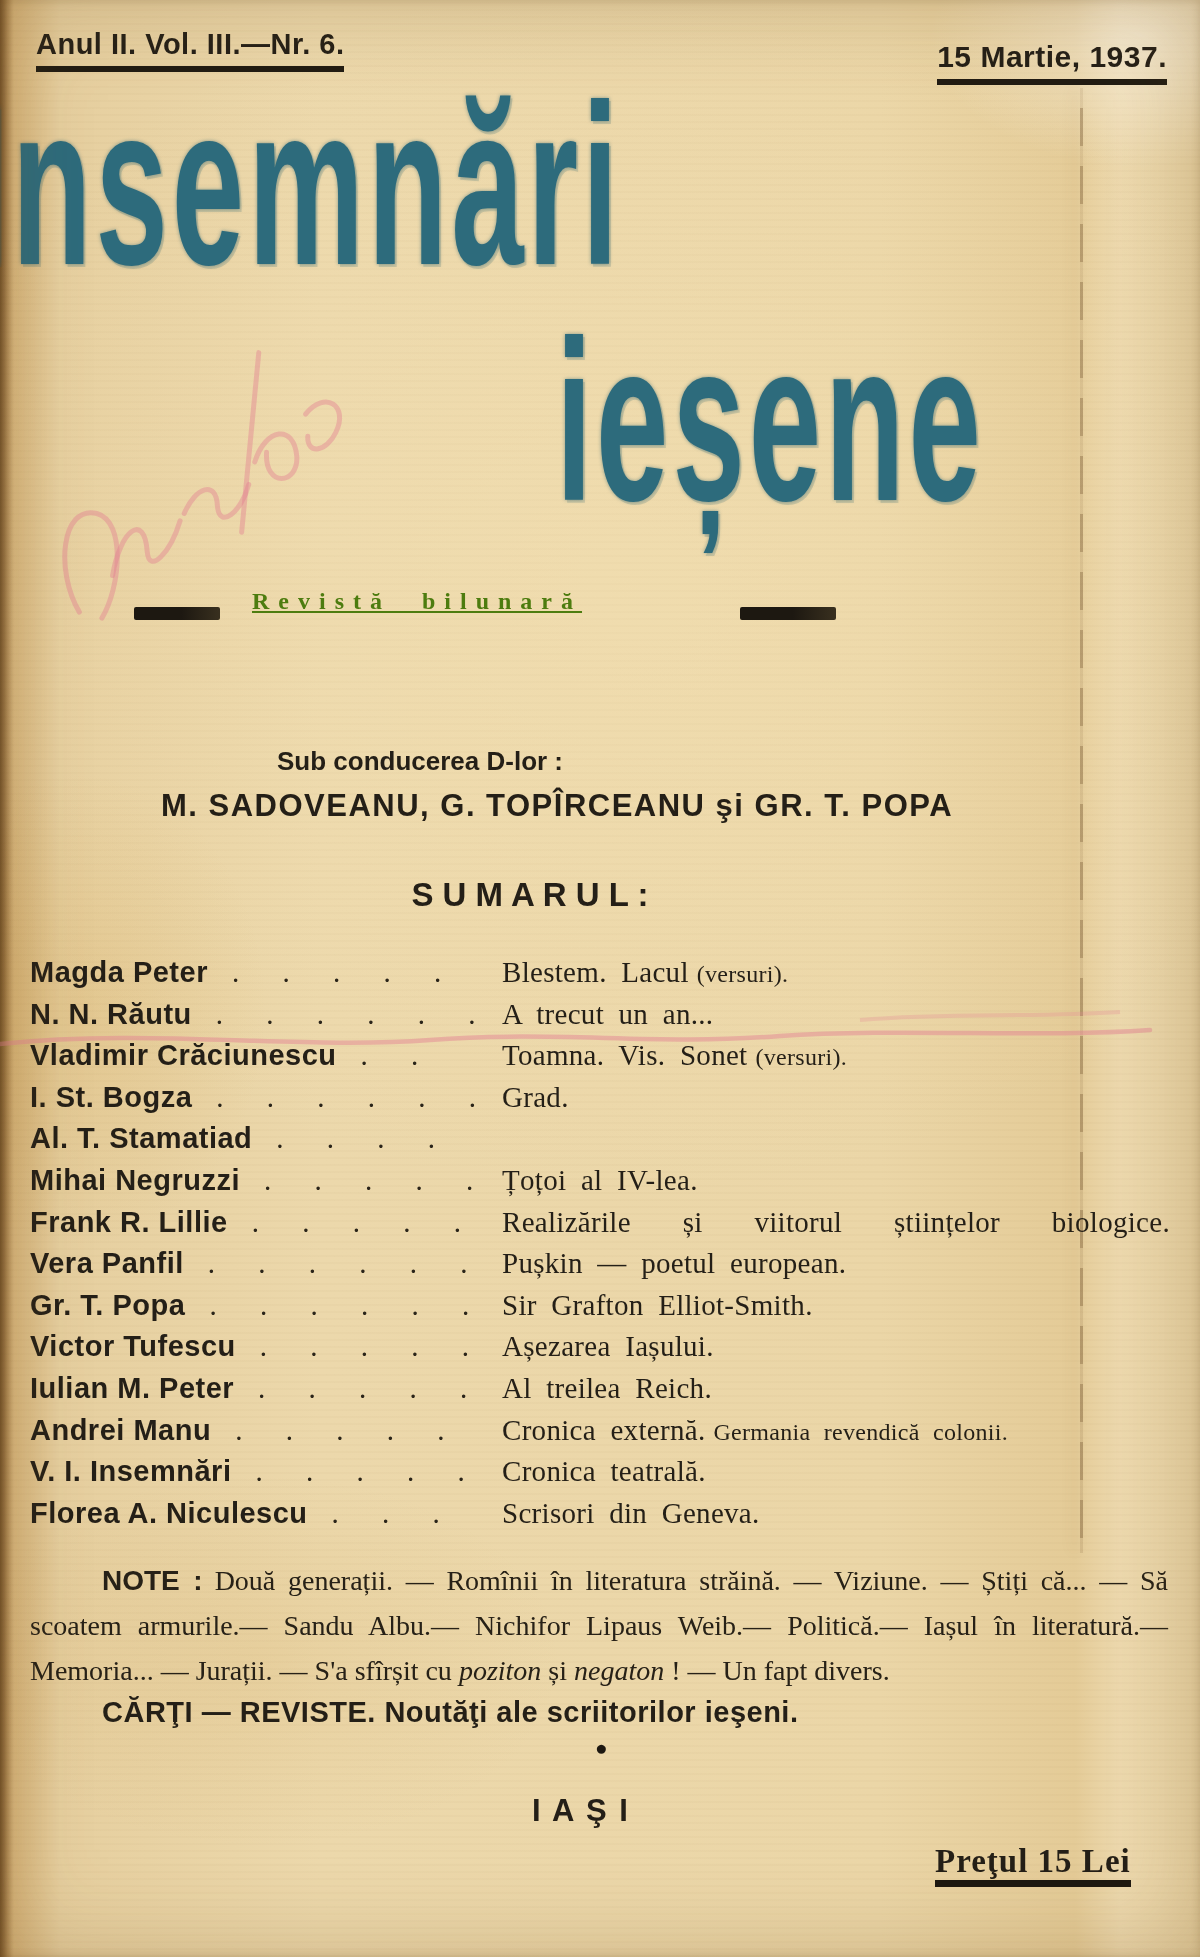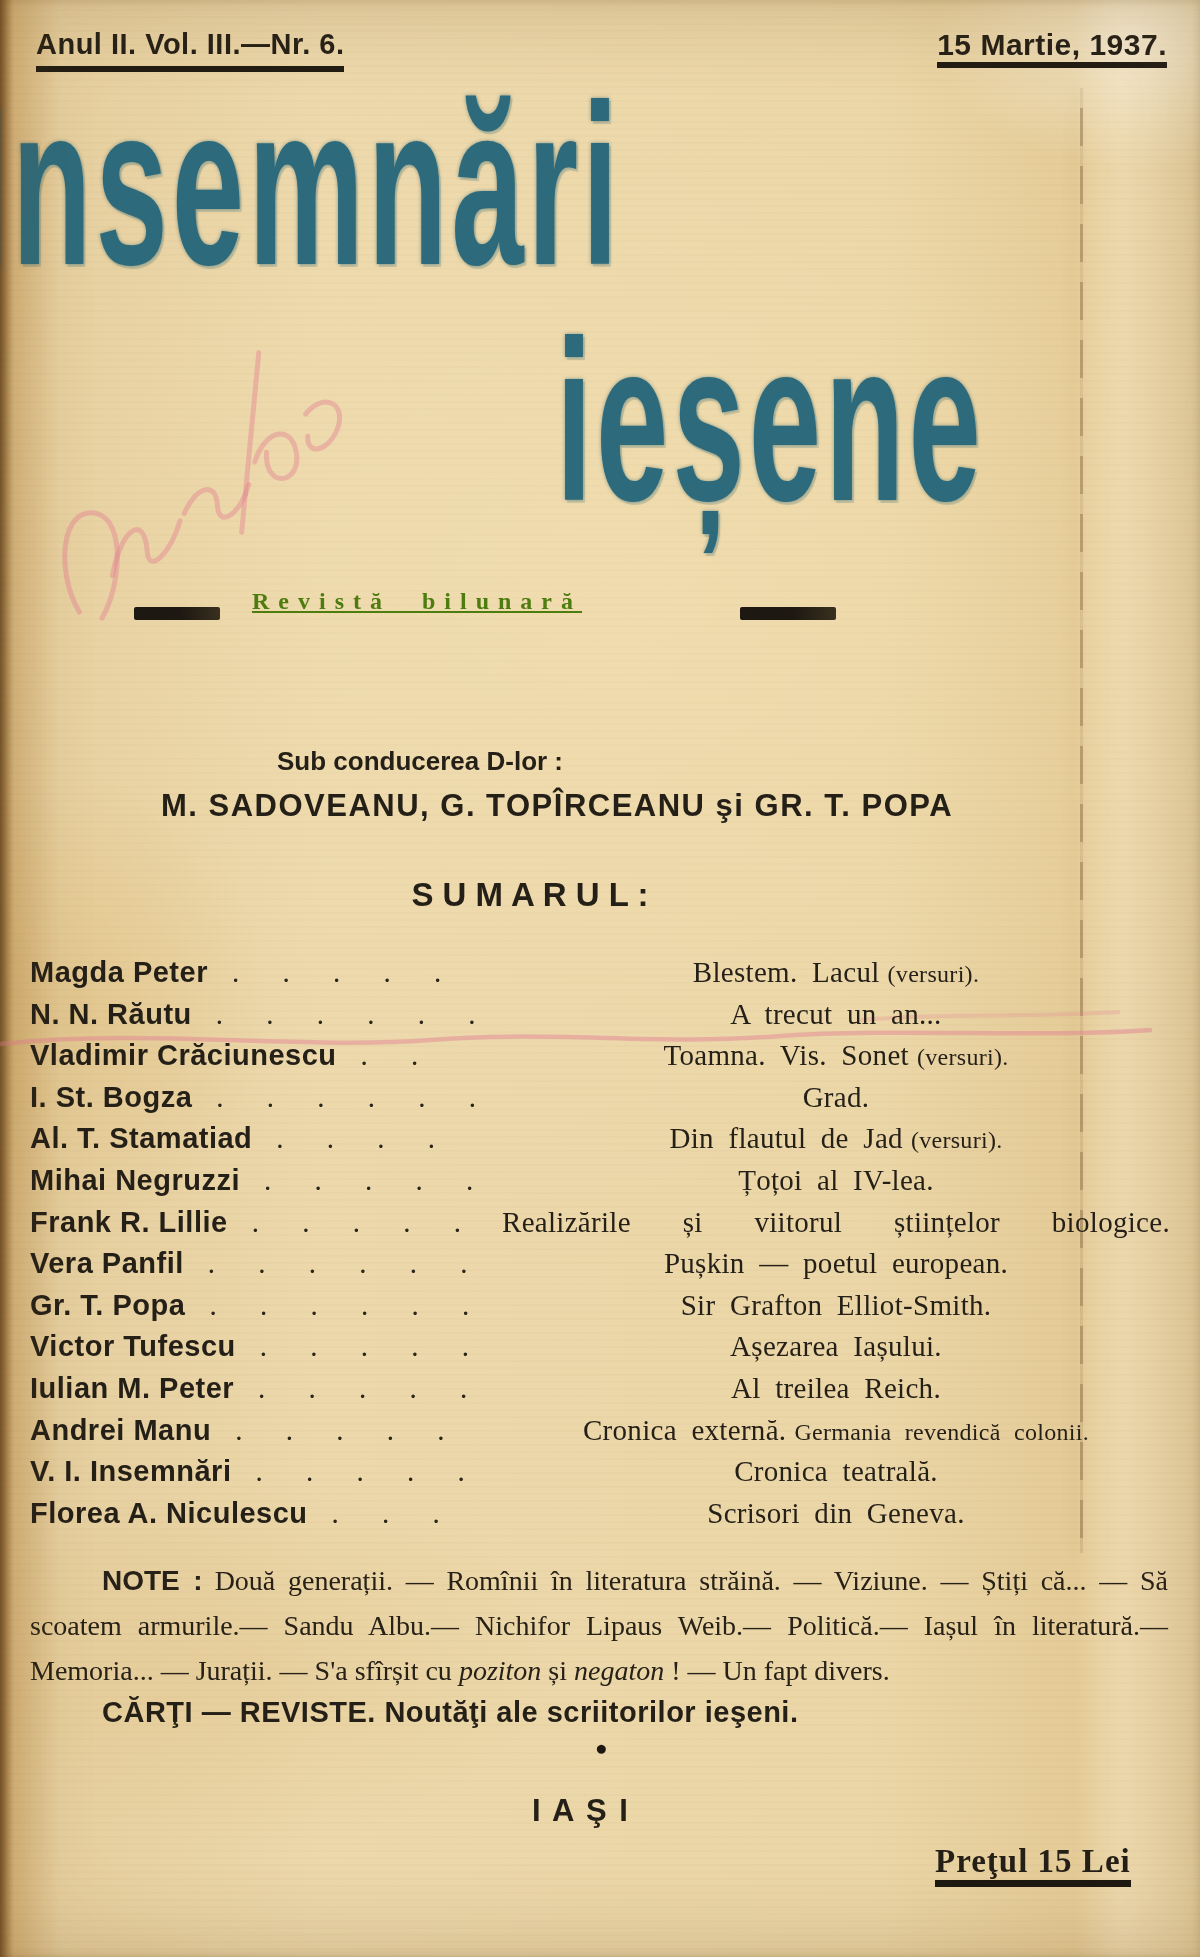--- a/index.html
+++ b/index.html
@@ -31,23 +31,23 @@
       linear-gradient(180deg, rgba(104,72,34,0.10), rgba(104,72,34,0.14));
     box-shadow:-7px 0 14px rgba(120,88,46,0.10);
   }
   
   .issue{
     left:8px;top:28px;
     font-family:"Liberation Sans",sans-serif;font-weight:bold;font-size:29px;
     letter-spacing:0.5px;padding-bottom:5px;border-bottom:6px solid #211c13;margin-left:28px;
   }
   .date{
-    right:33px;top:28px;
+    right:33px;top:40px;
     font-family:"Liberation Sans",sans-serif;font-weight:bold;font-size:30px;
-    letter-spacing:0.5px;border-bottom:6px solid #211c13;text-align:right;
+    letter-spacing:0.5px;padding-bottom:5px;border-bottom:6px solid #211c13;text-align:right;
   }
   
   .m-title{
     font-family:"Liberation Sans",sans-serif;font-weight:bold;
     font-size:130px;line-height:0.82;letter-spacing:4px;
     color:#2d6b7c;white-space:nowrap;
     transform:scaleY(1.75);transform-origin:top left;
     text-shadow:0 0 3px rgba(38,92,108,0.55), 2px 2px 0 rgba(38,92,108,0.18);
   }
   .title1{left:-28px;top:92px;}
@@ -81,21 +81,21 @@
     font-family:"Liberation Sans",sans-serif;font-weight:bold;
     white-space:nowrap;letter-spacing:0.5px;flex:0 0 auto;
   }
   .toc-dots{
     flex:1 1 auto;overflow:hidden;white-space:nowrap;
     font-family:"Liberation Serif",serif;word-spacing:36px;
     padding:0 12px 0 24px;color:#2a2419;
   }
   .toc-title{
     flex:0 0 668px;font-family:"Liberation Serif",serif;white-space:nowrap;
-    word-spacing:7px;letter-spacing:0.3px;text-align:center;
+    word-spacing:7px;letter-spacing:0.3px;
   }
   .toc-title.justify{white-space:normal;text-align:justify;text-align-last:justify;}
   .t-small{font-size:24px;margin-left:8px;}
   
   .notes{left:30px;top:1558px;width:1138px;font-size:28px;line-height:45px;color:#272117;}
   .note-line{text-align:justify;text-align-last:justify;}
   .note-line.first{padding-left:72px;}
   .note-line.last{text-align:right;text-align-last:left;}
   .note-label{font-family:"Liberation Sans",sans-serif;font-weight:bold;margin-right:12px;}
   .books{
@@ -181,23 +181,20 @@
     <span class="toc-author">I. St. Bogza</span>
     <span class="toc-dots">. . . . . .</span>
     <span class="toc-title">
       <span class="t-main">Grad.</span>
     </span>
   </div>
 
   <div class="toc-row">
     <span class="toc-author">Al. T. Stamatiad</span>
     <span class="toc-dots">. . . .</span>
-    <span class="toc-title">
-      <span class="t-main">Din flautul de Jad</span><span class="t-small">(versuri).</span>
-    </span>
   </div>
 
   <div class="toc-row">
     <span class="toc-author">Mihai Negruzzi</span>
     <span class="toc-dots">. . . . .</span>
     <span class="toc-title">
       <span class="t-main">Țoțoi al IV-lea.</span>
     </span>
   </div>
 

